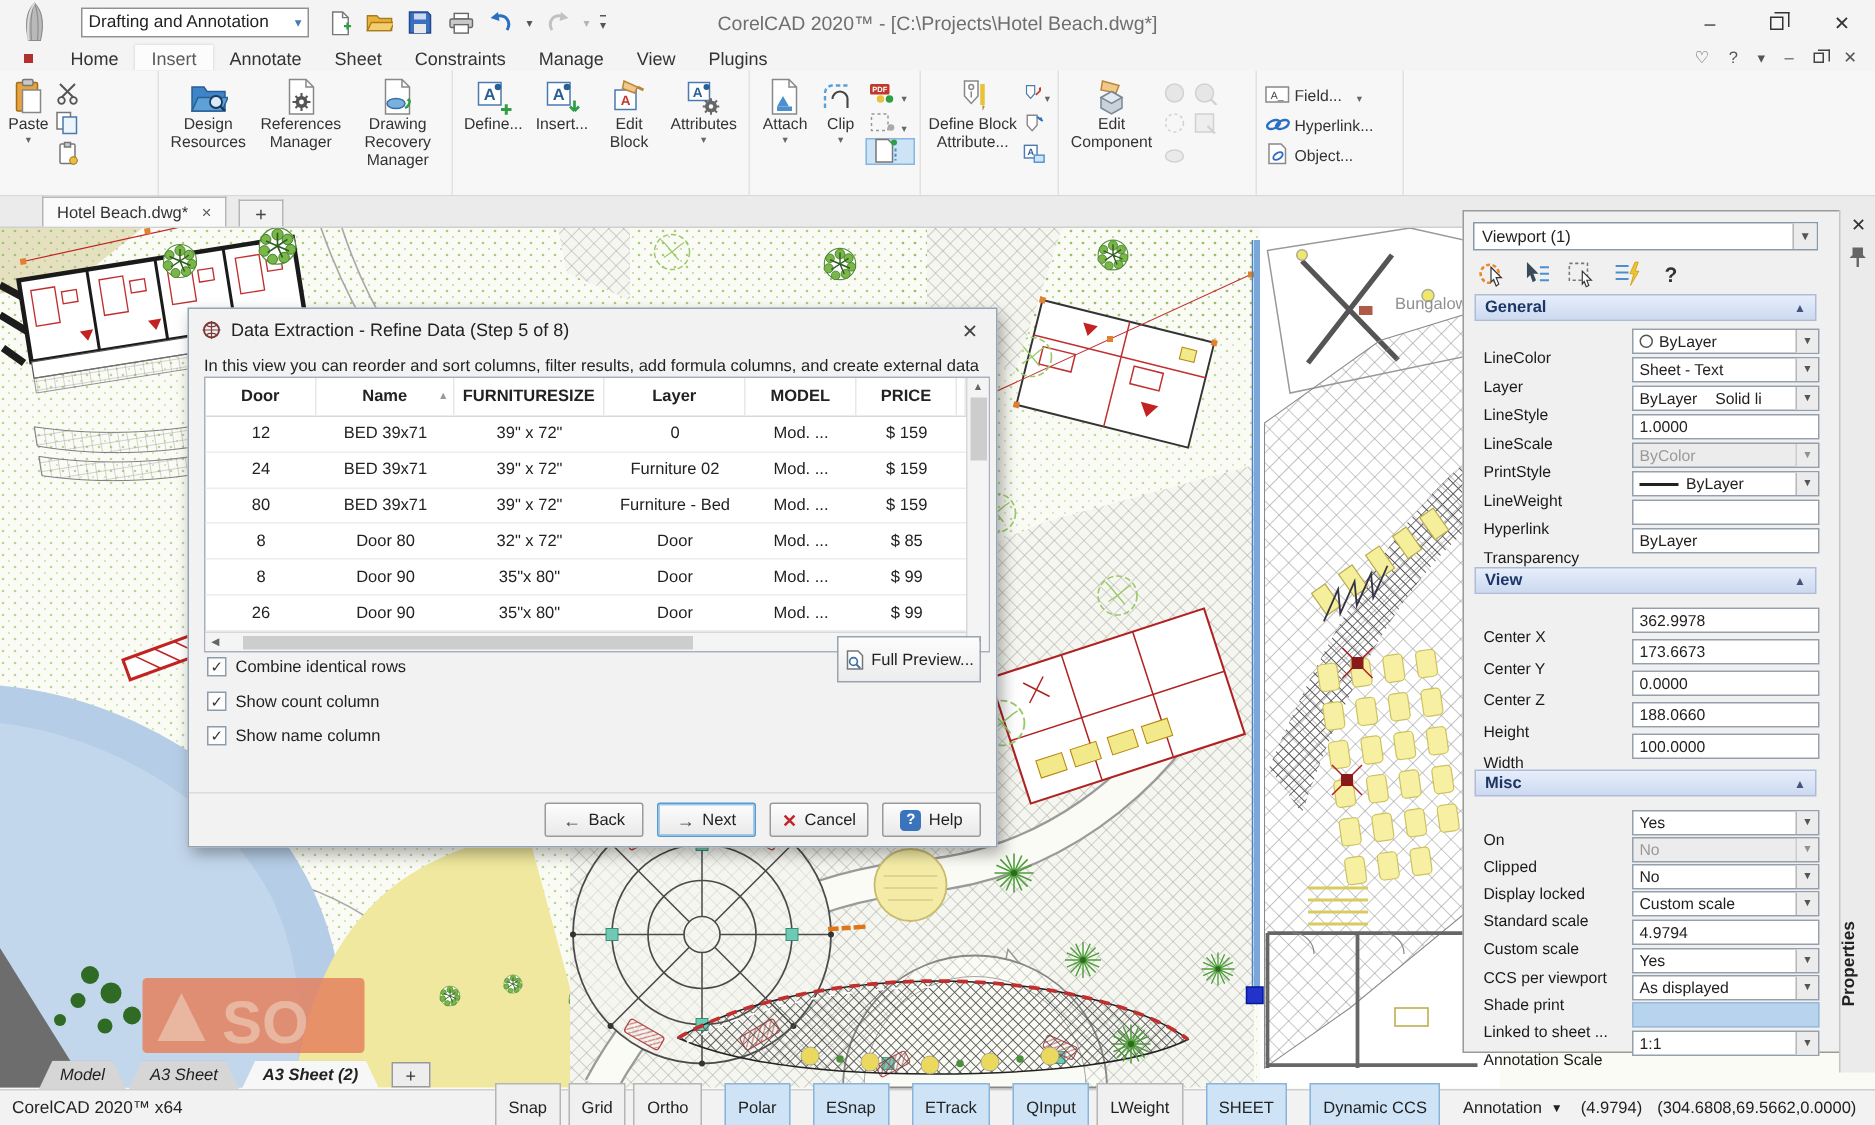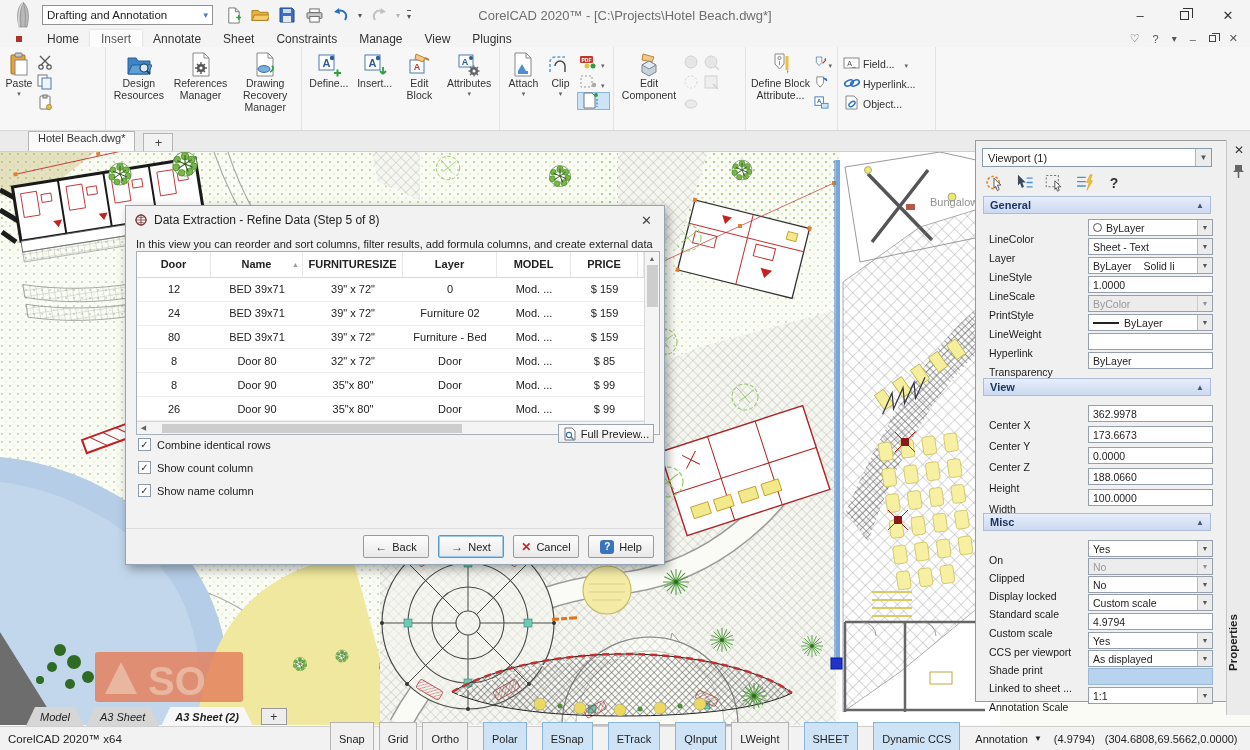--- a/index.html
+++ b/index.html
@@ -3,21 +3,21 @@
 <meta charset="utf-8">
 <style>
   *{margin:0;padding:0;box-sizing:border-box;}
   html,body{width:1250px;height:750px;overflow:hidden;background:#e8e8e8;}
   body{font-family:"Liberation Sans",sans-serif;font-size:12px;color:#222;}
   #app{position:relative;width:1250px;height:750px;background:#f3f3f3;overflow:hidden;}
 
   
   #titlebar{position:absolute;top:0;left:0;width:1250px;height:30px;background:#f4f4f4;display:flex;align-items:center;}
   #logo{width:34px;height:28px;margin-left:6px;}
-  .workspace{width:171px;height:20px;background:#fff;border:1px solid #919191;display:flex;align-items:center;font-size:11.5px;padding:0 4px;margin-left:2px;}
+  .workspace{width:152px;height:20px;background:#fff;border:1px solid #919191;display:flex;align-items:center;font-size:11.5px;padding:0 4px;margin-left:14px;}
   .workspace .chev{margin-left:auto;color:#4a7ab0;font-size:9px;}
   .qat{display:flex;align-items:center;gap:7px;margin-left:10px;}
   .qic{width:20px;height:20px;display:flex;align-items:center;justify-content:center;}
   .qcaret{font-size:8px;color:#555;}
   .dim{opacity:.4;}
   #apptitle{position:absolute;left:300px;width:650px;text-align:center;top:8px;font-size:13px;color:#6e6e6e;}
   .winctl{margin-left:auto;display:flex;gap:0;}
   .wbtn{width:44px;height:28px;display:flex;align-items:center;justify-content:center;color:#333;font-size:13px;}
   .restore{width:9px;height:9px;border:1px solid #333;position:relative;}
   .restore::before{content:"";position:absolute;left:2px;top:-4px;width:9px;height:9px;border:1px solid #333;border-left:none;border-bottom:none;}
@@ -40,21 +40,21 @@
   .stack{display:flex;flex-direction:column;justify-content:flex-start;gap:2px;padding-top:2px;}
   .srow{display:flex;align-items:flex-end;gap:2px;height:18px;padding:0 2px;}
   .srow .lbl{font-size:10.5px;color:#333;white-space:nowrap;}
   .caret{font-size:7px;color:#666;}
   .hl{background:#cde3f6;border:1px solid #8ab6dd;}
   .ric{display:block;}
   .grayic{opacity:.4;}
 
   
   #doctabs{position:absolute;top:131px;left:0;width:1250px;height:21px;background:#ebebeb;border-bottom:1px solid #cfcfcf;display:flex;align-items:flex-end;}
-  .dtab{height:20px;background:#fafafa;border:1px solid #b5b5b5;border-bottom:none;display:flex;align-items:center;font-size:11px;padding:0 9px;margin-left:28px;gap:9px;color:#333;flex-direction:column;}
+  .dtab{height:20px;background:#fafafa;border:1px solid #b5b5b5;border-bottom:none;display:flex;align-items:center;font-size:11px;padding:0 9px;margin-left:28px;gap:9px;color:#333;}
   .dtab .x{color:#555;font-size:11px;}
   .plustab{height:18px;width:30px;background:#f2f2f2;border:1px solid #b5b5b5;border-bottom:none;display:flex;align-items:center;justify-content:center;font-size:13px;color:#444;margin-left:8px;}
 
   
   #canvas{position:absolute;top:152px;left:0;width:1250px;height:598px;background:#fbfbf5;}
 
   
   #dlg{position:absolute;left:125px;top:205px;width:540px;height:360px;background:#f2f2f2;border:1px solid #93a4b5;box-shadow:3px 4px 10px rgba(0,0,0,.35);font-size:11px;}
   #dlg-title{height:28px;display:flex;align-items:center;padding:0 8px;font-size:12px;color:#222;gap:6px;}
   #dlg-close{margin-left:auto;font-size:13px;color:#444;padding:0 4px;}
@@ -69,21 +69,21 @@
   .sort{font-size:7px;color:#9a9a9a;position:absolute;right:3px;top:9px;}
   #hscroll{height:13px;border-top:1px solid #d8d8d8;background:#f4f4f4;display:flex;align-items:center;margin-top:auto;}
   #hscroll .ar{width:13px;text-align:center;font-size:7px;color:#666;}
   #hthumb{height:9px;background:#cdcdcd;width:300px;margin-left:12px;}
   #vscroll{width:15px;border-left:1px solid #d8d8d8;background:#f4f4f4;display:flex;flex-direction:column;align-items:center;}
   #vscroll .ar{height:13px;display:flex;align-items:center;font-size:7px;color:#666;}
   #vthumb{width:11px;height:42px;background:#cdcdcd;}
   #vscroll .ar.dn{margin-top:auto;}
   .opt{position:absolute;left:12px;display:flex;align-items:center;gap:6px;font-size:11px;}
   .cb{width:13px;height:13px;background:#fdfdfd;border:1px solid #8d9cab;display:flex;align-items:center;justify-content:center;font-size:10px;color:#333;}
-  #fullprev{position:absolute;right:10px;top:218px;height:19px;width:96px;border:1px solid #9aa4b0;background:linear-gradient(#fdfdfd,#ececec);display:flex;align-items:center;justify-content:center;gap:5px;font-size:11px;}
+  #fullprev{position:absolute;right:10px;top:218px;height:31px;width:96px;border:1px solid #9aa4b0;background:linear-gradient(#fdfdfd,#ececec);display:flex;align-items:center;justify-content:center;gap:5px;font-size:11px;}
   #dlg-footer{position:absolute;left:0;right:0;bottom:0;height:36px;border-top:1px solid #dcdcdc;display:flex;align-items:center;justify-content:flex-end;gap:9px;padding-right:10px;}
   .dbtn{width:66px;height:23px;border:1px solid #9a9a9a;border-radius:2px;background:linear-gradient(#fdfdfd,#e9e9e9);display:flex;align-items:center;justify-content:center;gap:5px;font-size:11px;color:#222;}
   .dbtn.focus{border:1px solid #569ad0;box-shadow:0 0 0 1px #9ec9ea inset;}
   .arrowg{color:#444;font-size:12px;}
   .redx{color:#c0272d;font-weight:bold;font-size:12px;}
   .helpico{width:14px;height:14px;background:#3b74bc;color:#fff;border-radius:3px;font-size:10px;display:flex;align-items:center;justify-content:center;font-weight:bold;}
 
   
   #props{position:absolute;left:975px;top:140px;width:279px;height:562px;background:#f0f0f0;border:1px solid #9a9a9a;font-size:11px;}
   #vp-combo{position:absolute;left:6px;top:7px;width:230px;height:19px;background:#fff;border:1px solid #8899aa;display:flex;align-items:center;padding-left:5px;}
@@ -382,58 +382,20 @@
         <span class="srow hl">
           <svg class="ric" width="20" height="17" viewBox="0 0 20 17">
               <path d="M4,1 h8 l3,3 v12 h-11 z" fill="#fff" stroke="#777"></path>
               <circle cx="16" cy="3" r="2" fill="#2f9e44"></circle>
               <path d="M17,7 v8" stroke="#4a90d0" stroke-width="1.4" stroke-dasharray="2,1.5"></path>
             </svg>
         </span>
       </div>
     </div>
 
-    <div class="rgroup" style="width:132px">
-      <div class="bigbtn" style="width:64px">
-        <span class="bico">
-          <svg class="ric" width="28" height="26" viewBox="0 0 28 26">
-              <path d="M8,2 l11,3 -2,5 -10,-2 z" fill="#f2c88a" stroke="#b8863a"></path>
-              <path d="M14,9 l7,4 0,7 -7,4 -7,-4 0,-7 z" fill="#c9d2da" stroke="#7a8794"></path>
-              <path d="M14,9 l7,4 -7,4 -7,-4 z" fill="#e4eaf0" stroke="#7a8794"></path>
-            </svg>
-        </span>
-        <span>Edit Component</span>
-      </div>
-      <div class="stack" style="width:52px">
-        <span class="srow">
-          <svg class="ric grayic" width="18" height="16" viewBox="0 0 18 16">
-              <circle cx="8" cy="8" r="6" fill="#cfcfcf" stroke="#9a9a9a"></circle>
-            </svg>
-          <svg class="ric grayic" width="18" height="16" viewBox="0 0 18 16">
-              <circle cx="8" cy="8" r="6" fill="#cfcfcf" stroke="#9a9a9a"></circle>
-              <path d="M12,12 l4,4" stroke="#9a9a9a" stroke-width="1.5"></path>
-            </svg>
-        </span>
-        <span class="srow">
-          <svg class="ric grayic" width="18" height="16" viewBox="0 0 18 16">
-              <circle cx="8" cy="8" r="6" fill="none" stroke="#9a9a9a" stroke-dasharray="2,2"></circle>
-            </svg>
-          <svg class="ric grayic" width="18" height="16" viewBox="0 0 18 16">
-              <rect x="2" y="2" width="12" height="12" fill="#e2e2e2" stroke="#9a9a9a"></rect>
-              <path d="M10,10 l5,5" stroke="#9a9a9a" stroke-width="1.5"></path>
-            </svg>
-        </span>
-        <span class="srow">
-          <svg class="ric grayic" width="18" height="14" viewBox="0 0 18 14">
-              <ellipse cx="8" cy="8" rx="6" ry="4" fill="#d8d8d8" stroke="#9a9a9a"></ellipse>
-            </svg>
-        </span>
-      </div>
-    </div>
-
     <div class="rgroup" style="width:92px">
       <div class="bigbtn" style="width:64px">
         <span class="bico">
           <svg class="ric" width="26" height="26" viewBox="0 0 26 26">
               <path d="M7,2 h9 v10 l-4.5,5 -4.5,-5 z" fill="#fff" stroke="#888"></path>
               <circle cx="11.5" cy="6" r="1.6" fill="none" stroke="#888"></circle>
               <path d="M11,9 h1 v4 h-1 z M10,13 h3" fill="#888"></path>
               <path d="M19,4 v14" stroke="#e8c23d" stroke-width="3"></path>
               <path d="M19,18 l0,4 1.5,-3 z" fill="#b8863a"></path>
             </svg>
@@ -454,20 +416,58 @@
               <path d="M3,2 h7 v7 l-3.5,4 -3.5,-4 z" fill="#fff" stroke="#888"></path>
               <path d="M10,3 l4,3" stroke="#2a6fc2" stroke-width="1.4"></path>
               <path d="M14,6 l-1,-3 -2,2 z" fill="#2a6fc2"></path>
             </svg>
         </span>
         <span class="srow">
           <svg class="ric" width="15" height="15" viewBox="0 0 16 16">
               <rect x="1" y="2" width="9" height="9" fill="#fff" stroke="#4a7ab0"></rect>
               <text x="5.5" y="9" text-anchor="middle" font-size="6.5" font-weight="bold" fill="#2a5f94" font-family="Liberation Sans, sans-serif">A</text>
               <rect x="8" y="9" width="7" height="5" fill="#cfe4f7" stroke="#4a90d0"></rect>
+            </svg>
+        </span>
+      </div>
+    </div>
+
+    <div class="rgroup" style="width:132px">
+      <div class="bigbtn" style="width:64px">
+        <span class="bico">
+          <svg class="ric" width="28" height="26" viewBox="0 0 28 26">
+              <path d="M8,2 l11,3 -2,5 -10,-2 z" fill="#f2c88a" stroke="#b8863a"></path>
+              <path d="M14,9 l7,4 0,7 -7,4 -7,-4 0,-7 z" fill="#c9d2da" stroke="#7a8794"></path>
+              <path d="M14,9 l7,4 -7,4 -7,-4 z" fill="#e4eaf0" stroke="#7a8794"></path>
+            </svg>
+        </span>
+        <span>Edit Component</span>
+      </div>
+      <div class="stack" style="width:52px">
+        <span class="srow">
+          <svg class="ric grayic" width="18" height="16" viewBox="0 0 18 16">
+              <circle cx="8" cy="8" r="6" fill="#cfcfcf" stroke="#9a9a9a"></circle>
+            </svg>
+          <svg class="ric grayic" width="18" height="16" viewBox="0 0 18 16">
+              <circle cx="8" cy="8" r="6" fill="#cfcfcf" stroke="#9a9a9a"></circle>
+              <path d="M12,12 l4,4" stroke="#9a9a9a" stroke-width="1.5"></path>
+            </svg>
+        </span>
+        <span class="srow">
+          <svg class="ric grayic" width="18" height="16" viewBox="0 0 18 16">
+              <circle cx="8" cy="8" r="6" fill="none" stroke="#9a9a9a" stroke-dasharray="2,2"></circle>
+            </svg>
+          <svg class="ric grayic" width="18" height="16" viewBox="0 0 18 16">
+              <rect x="2" y="2" width="12" height="12" fill="#e2e2e2" stroke="#9a9a9a"></rect>
+              <path d="M10,10 l5,5" stroke="#9a9a9a" stroke-width="1.5"></path>
+            </svg>
+        </span>
+        <span class="srow">
+          <svg class="ric grayic" width="18" height="14" viewBox="0 0 18 14">
+              <ellipse cx="8" cy="8" rx="6" ry="4" fill="#d8d8d8" stroke="#9a9a9a"></ellipse>
             </svg>
         </span>
       </div>
     </div>
 
     <div class="rgroup" style="width:98px">
       <div class="stack" style="width:90px">
         <span class="srow">
           <svg class="ric" width="18" height="14" viewBox="0 0 18 14">
               <rect x="1" y="2" width="15" height="10" fill="#fff" stroke="#888"></rect>

